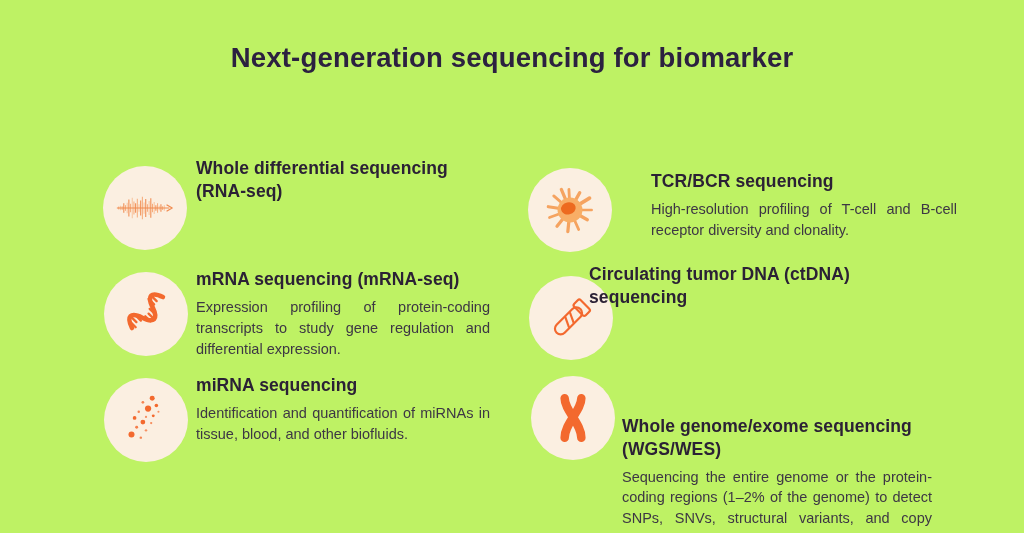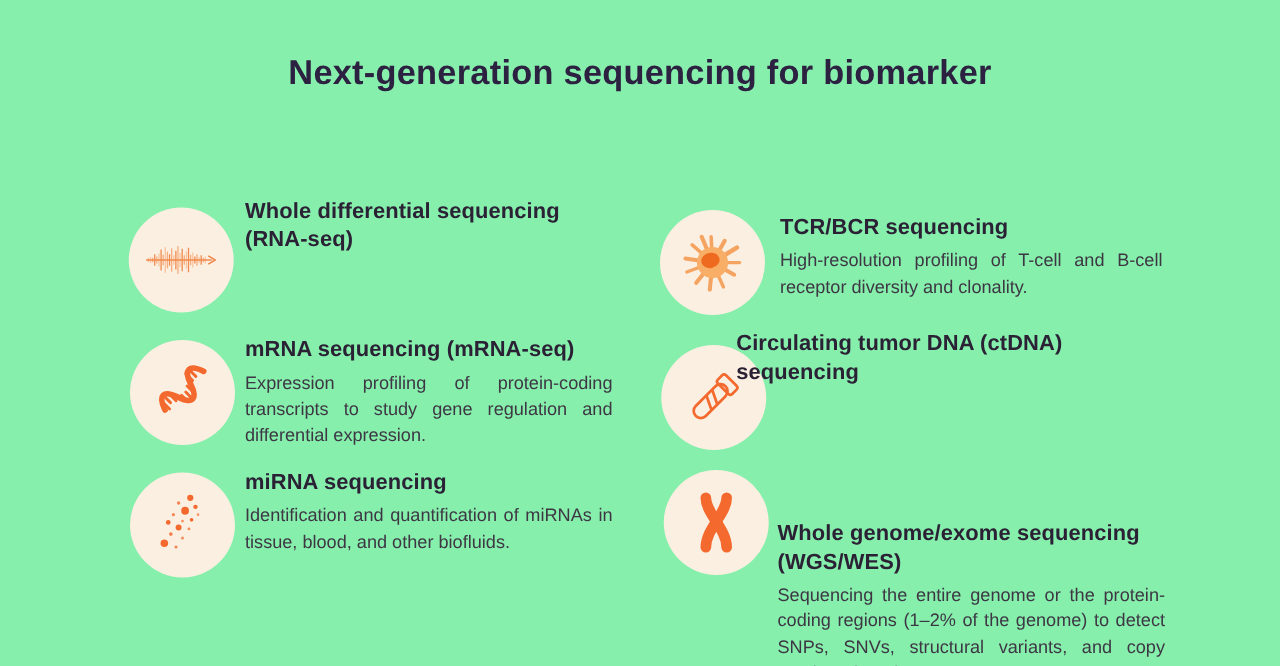--- a/index.html
+++ b/index.html
@@ -1,17 +1,17 @@
 <!DOCTYPE html>
 <html><head>
 <meta charset="utf-8">
 <style>
   html,body{margin:0;padding:0;background:#ffffff;}
   #canvas{
-    position:relative;width:1024px;height:533px;background:#86efac;overflow:hidden;
+    position:relative;width:1024px;height:533px;background:#bef264;overflow:hidden;
     font-family:"Liberation Sans", sans-serif;
   }
   .page-title{
     position:absolute;left:0;top:40px;width:1024px;text-align:center;
     color:#2C2140;font-size:27.5px;font-weight:700;line-height:1.32;letter-spacing:.2px;
   }
   .icon-circle{
     position:absolute;width:84px;height:84px;border-radius:50%;
     background:#FBEFE1;display:flex;align-items:center;justify-content:center;
   }
@@ -27,21 +27,21 @@
   }
   
   .ic-l1{left:103px;top:166px;}
   .tx-l1{left:196px;top:157px;width:294px;}
   .ic-l2{left:104px;top:272px;}
   .tx-l2{left:196px;top:268px;width:294px;}
   .ic-l3{left:104px;top:378px;}
   .tx-l3{left:196px;top:374px;width:294px;}
   
   .ic-r1{left:528px;top:168px;}
-  .tx-r1{left:624px;top:170px;width:306px;}
+  .tx-r1{left:651px;top:170px;width:306px;}
   .ic-r2{left:529px;top:276px;}
   .tx-r2{left:589px;top:263px;width:306px;}
   .ic-r3{left:531px;top:376px;}
   .tx-r3{left:622px;top:367px;width:310px;margin-top:48px;}
 </style>
 </head>
 <body>
 
 <div id="canvas">
 

